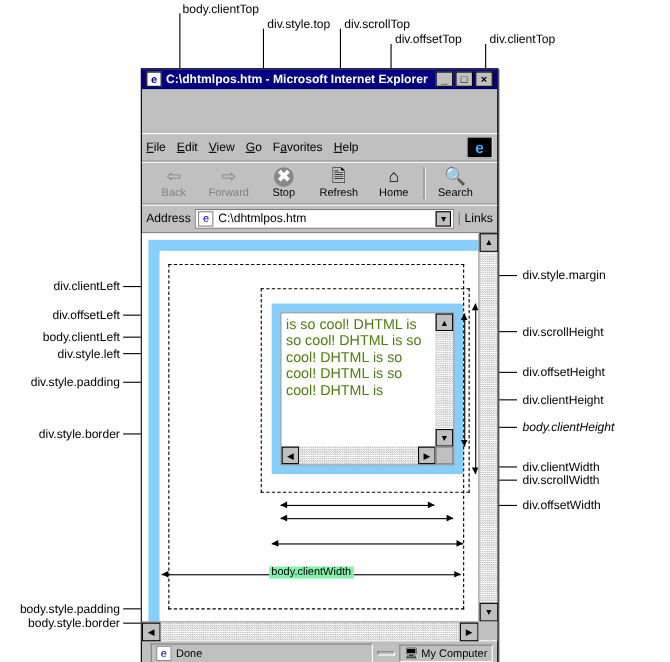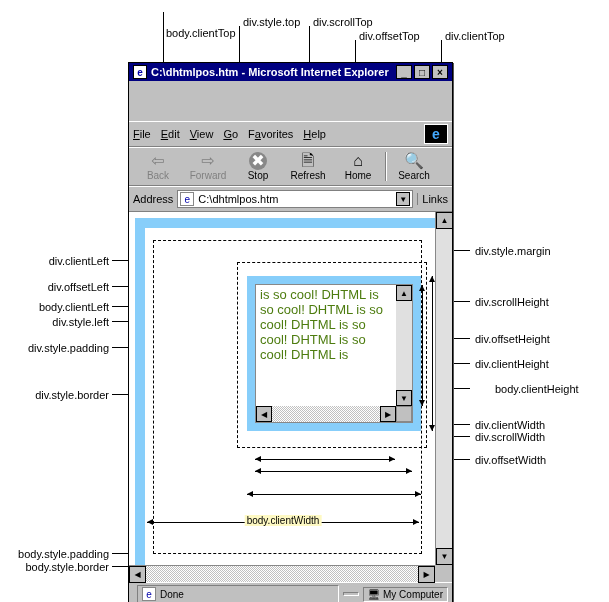--- a/index.html
+++ b/index.html
@@ -218,35 +218,35 @@
     position:absolute;
     font-size:10px;
   }
   .dim-h .line { height:1px; background:#000; position:absolute; left:0; right:0; top:50%; }
   .dim-h .al, .dim-h .ar {
     position:absolute; top:50%; width:0; height:0; margin-top:-3px;
     border-top:3px solid transparent; border-bottom:3px solid transparent;
   }
   .dim-h .al { left:0; border-right:6px solid #000; }
   .dim-h .ar { right:0; border-left:6px solid #000; }
-  .dim-h .txt { position:absolute; left:50%; transform:translateX(-50%); top:3px; background:#fef9c3; padding:0 2px;}
+  .dim-h .txt { position:absolute; left:50%; transform:translateX(-50%); top:3px; background:#86efac; padding:0 2px;}
   .dim-v .line { width:1px; background:#000; position:absolute; top:0; bottom:0; left:50%; }
   .dim-v .at, .dim-v .ab {
     position:absolute; left:50%; width:0; height:0; margin-left:-3px;
     border-left:3px solid transparent; border-right:3px solid transparent;
   }
   .dim-v .at { top:0; border-bottom:6px solid #000; }
   .dim-v .ab { bottom:0; border-top:6px solid #000; }
 </style>
 </head>
 <body>
 
 <div class="stage">
 
-  <div class="lbl" style="left:166px; top:3px;margin-top:24px;">body.clientTop</div>
+  <div class="lbl" style="left:166px; top:3px;">body.clientTop</div>
   <div class="lbl" style="left:243px; top:16px;">div.style.top</div>
   <div class="lbl" style="left:313px; top:16px;">div.scrollTop</div>
   <div class="lbl" style="left:359px; top:30px;">div.offsetTop</div>
   <div class="lbl" style="left:445px; top:30px;">div.clientTop</div>
 
   <div class="lead lead-v" style="left:163px; top:12px; height:184px;"></div>
   <div class="lead lead-v" style="left:239px; top:26px; height:210px;"></div>
   <div class="lead lead-v" style="left:309px; top:26px; height:232px;"></div>
   <div class="lead lead-v" style="left:355px; top:40px; height:190px;"></div>
   <div class="lead lead-v" style="left:441px; top:40px; height:216px;"></div>
@@ -267,21 +267,21 @@
   <div class="lead lead-h" style="left:112px; top:321px; width:60px;"></div>
   <div class="lead lead-h" style="left:112px; top:347px; width:150px;"></div>
   <div class="lead lead-h" style="left:112px; top:394px; width:145px;"></div>
   <div class="lead lead-h" style="left:112px; top:553px; width:42px;"></div>
   <div class="lead lead-h" style="left:112px; top:566px; width:30px;"></div>
 
   <div class="lbl" style="left:475px; top:245px;">div.style.margin</div>
   <div class="lbl" style="left:475px; top:296px;">div.scrollHeight</div>
   <div class="lbl" style="left:475px; top:333px;">div.offsetHeight</div>
   <div class="lbl" style="left:475px; top:358px;">div.clientHeight</div>
-  <div class="lbl" style="left:495px; top:383px;">body.clientHeight</div>
+  <div class="lbl" style="left:475px; top:383px;font-style:italic;">body.clientHeight</div>
   <div class="lbl" style="left:475px; top:419px;">div.clientWidth</div>
   <div class="lbl" style="left:475px; top:431px;">div.scrollWidth</div>
   <div class="lbl" style="left:475px; top:454px;">div.offsetWidth</div>
 
   <div class="lead lead-h" style="left:408px; top:250px; width:62px;"></div>
   <div class="lead lead-h" style="left:420px; top:301px; width:50px;"></div>
   <div class="lead lead-h" style="left:425px; top:338px; width:45px;"></div>
   <div class="lead lead-h" style="left:416px; top:363px; width:54px;"></div>
   <div class="lead lead-h" style="left:438px; top:388px; width:32px;"></div>
   <div class="lead lead-h" style="left:400px; top:424px; width:70px;"></div>

